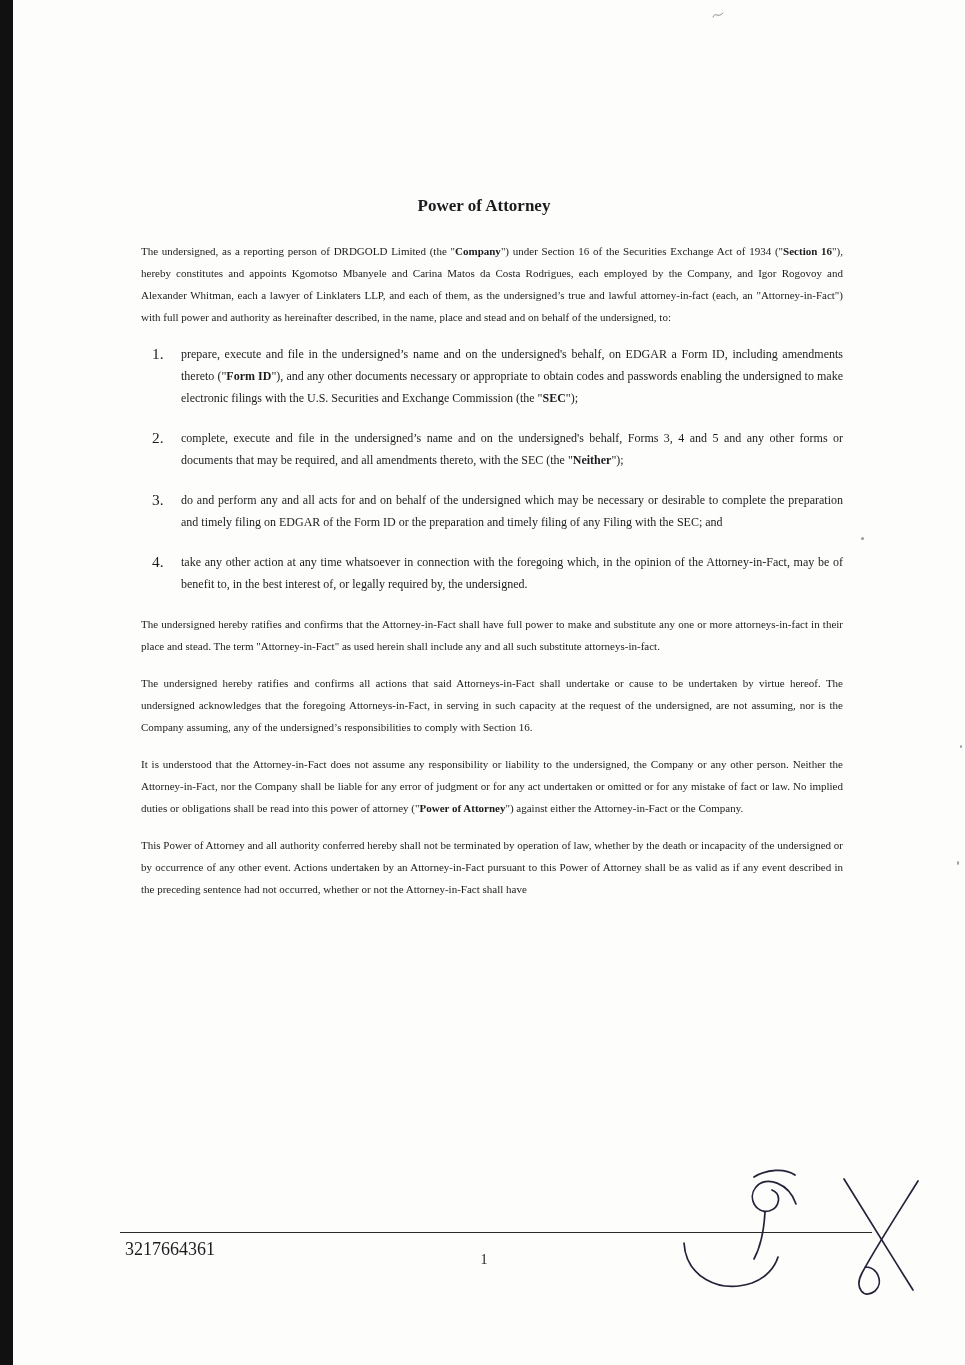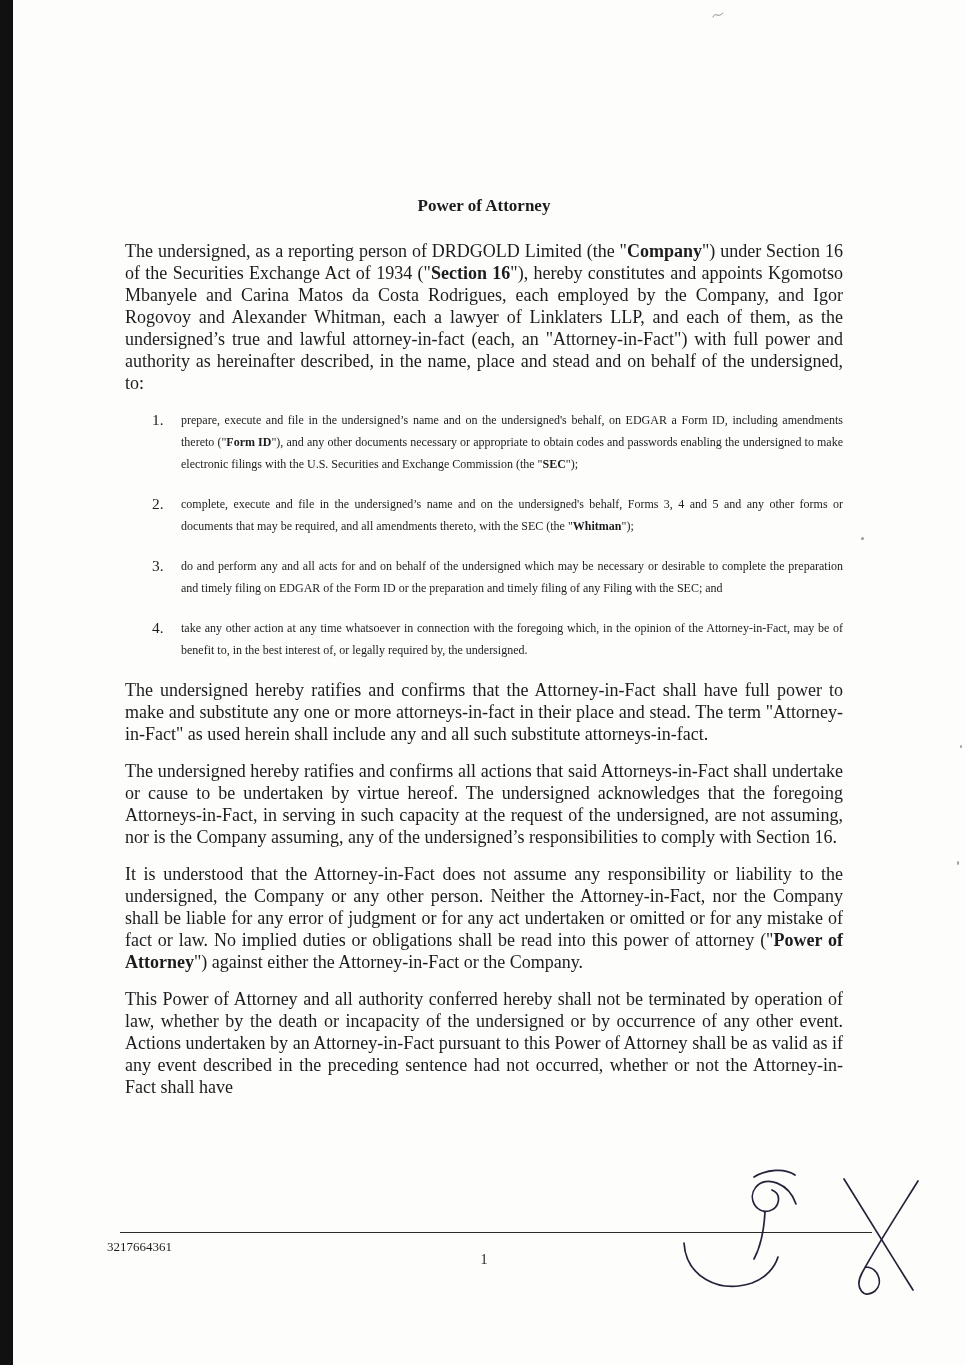--- a/index.html
+++ b/index.html
@@ -25,24 +25,24 @@
     top: 196px;
     width: 718px;
   }
   .title {
     font-size: 17px;
     font-weight: bold;
     text-align: center;
     margin: 0 0 24px 0;
   }
   .para {
-    font-size: 18px;
+    font-size: 11px;
     line-height: 22px;
     text-align: justify;
-    margin: 0 0 15px 0;
+    margin: 0 0 15px 16px;
   }
   .b { font-weight: bold; }
   .poa-list { margin: 4px 0 4px 0; }
   .list-item {
     display: flex;
     margin: 0 0 18px 0;
     padding-left: 27px;
   }
   .list-num {
     flex: none;
@@ -59,23 +59,23 @@
   .closing .para { margin-bottom: 15px; }
   .footer-rule {
     position: absolute;
     left: 120px;
     top: 1232px;
     width: 752px;
     border-top: 1.6px solid #2a2a2a;
   }
   .doc-number {
     position: absolute;
-    left: 107px;
+    left: 125px;
     top: 1239px;
-    font-size: 13px;
+    font-size: 18px;
   }
   .page-number {
     position: absolute;
     left: 125px;
     top: 1252px;
     width: 718px;
     text-align: center;
     font-size: 14px;
   }
   .signature {
@@ -117,21 +117,21 @@
 
     <p class="para"><span>The undersigned, as a reporting person of DRDGOLD Limited (the "</span><span class="b">Company</span><span>") under Section 16 of the Securities Exchange Act of 1934 ("</span><span class="b">Section 16</span><span>"), hereby constitutes and appoints Kgomotso Mbanyele and Carina Matos da Costa Rodrigues, each employed by the Company, and Igor Rogovoy and Alexander Whitman, each a lawyer of Linklaters LLP, and each of them, as the undersigned’s true and lawful attorney-in-fact (each, an "Attorney-in-Fact") with full power and authority as hereinafter described, in the name, place and stead and on behalf of the undersigned, to:</span></p>
 
     <div class="poa-list">
       <div class="list-item">
         <div class="list-num">1.</div>
         <div class="list-text"><span>prepare, execute and file in the undersigned’s name and on the undersigned's behalf, on EDGAR a Form ID, including amendments thereto ("</span><span class="b">Form ID</span><span>"), and any other documents necessary or appropriate to obtain codes and passwords enabling the undersigned to make electronic filings with the U.S. Securities and Exchange Commission (the "</span><span class="b">SEC</span><span>");</span></div>
       </div>
       <div class="list-item">
         <div class="list-num">2.</div>
-        <div class="list-text"><span>complete, execute and file in the undersigned’s name and on the undersigned's behalf, Forms 3, 4 and 5 and any other forms or documents that may be required, and all amendments thereto, with the SEC (the "</span><span class="b">Whitman</span><span>");</span></div>
+        <div class="list-text"><span>complete, execute and file in the undersigned’s name and on the undersigned's behalf, Forms 3, 4 and 5 and any other forms or documents that may be required, and all amendments thereto, with the SEC (the "</span><span class="b">Neither</span><span>");</span></div>
       </div>
       <div class="list-item">
         <div class="list-num">3.</div>
         <div class="list-text"><span>do and perform any and all acts for and on behalf of the undersigned which may be necessary or desirable to complete the preparation and timely filing on EDGAR of the Form ID or the preparation and timely filing of any Filing with the SEC; and</span></div>
       </div>
       <div class="list-item">
         <div class="list-num">4.</div>
         <div class="list-text"><span>take any other action at any time whatsoever in connection with the foregoing which, in the opinion of the Attorney-in-Fact, may be of benefit to, in the best interest of, or legally required by, the undersigned.</span></div>
       </div>
     </div>

